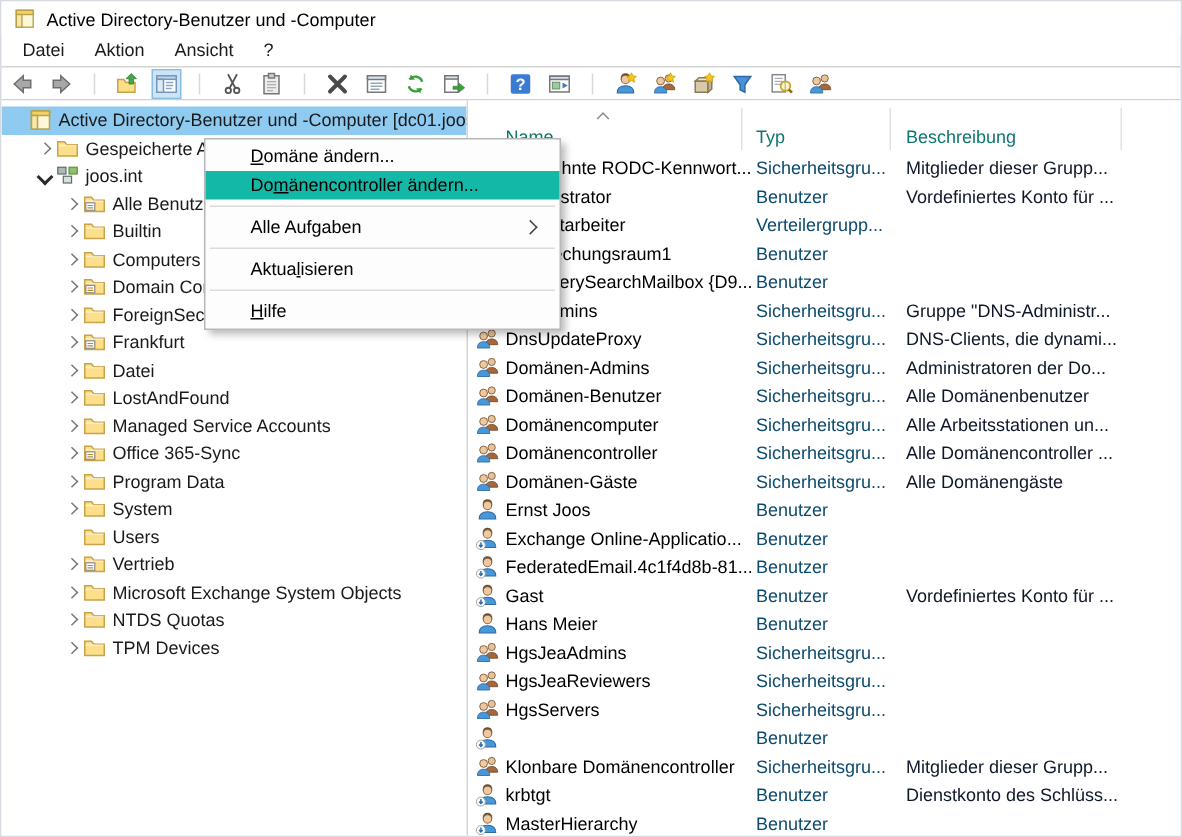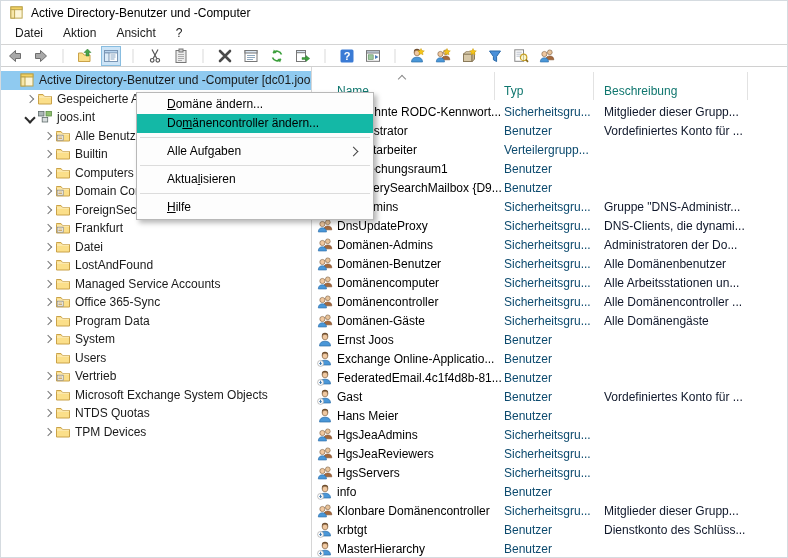--- a/index.html
+++ b/index.html
@@ -714,21 +714,20 @@
             </svg>
             <span class="lcell c-name">HgsServers</span>
             <span class="lcell c-type">Sicherheitsgru...</span>
             <span class="lcell c-desc"></span>
           </div>
 
           <div class="lrow">
             <svg class="lic">
               <use href="#sym-userdis"></use>
             </svg>
-            <span class="lcell c-name">info</span>
             <span class="lcell c-type">Benutzer</span>
             <span class="lcell c-desc"></span>
           </div>
 
           <div class="lrow">
             <svg class="lic">
               <use href="#sym-group"></use>
             </svg>
             <span class="lcell c-name">Klonbare Domänencontroller</span>
             <span class="lcell c-type">Sicherheitsgru...</span>

